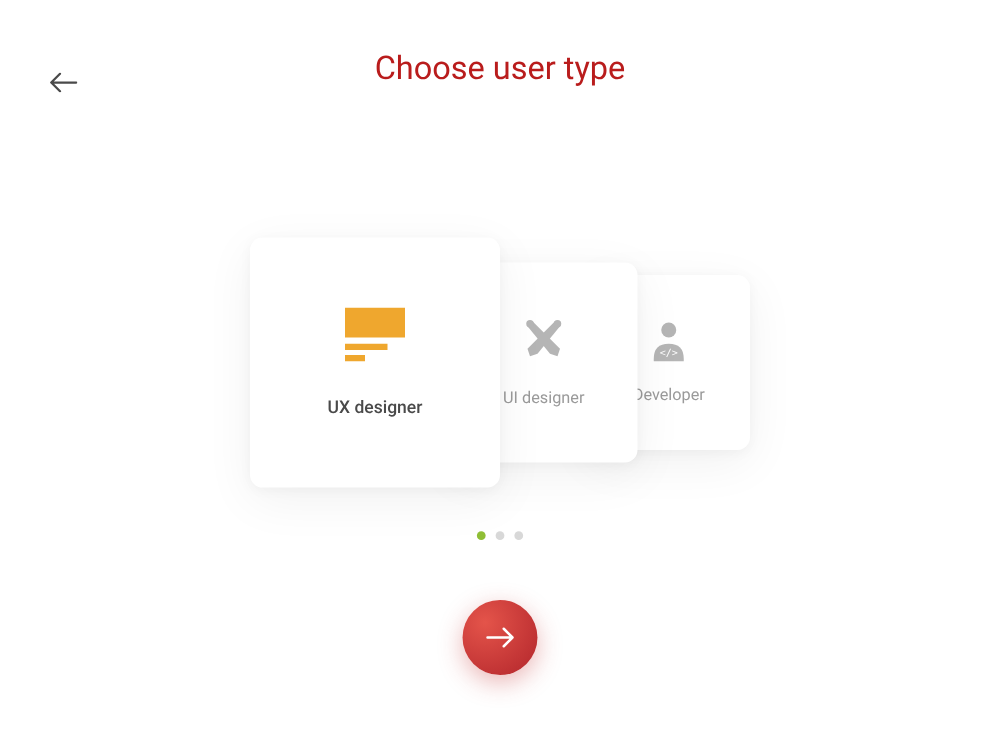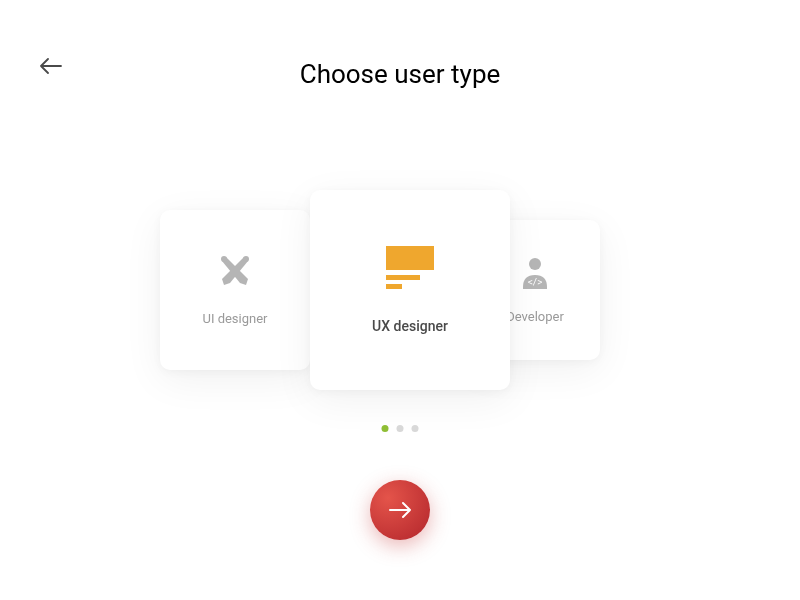--- a/index.html
+++ b/index.html
@@ -16,26 +16,26 @@
       overflow: hidden;
     }
     .back-arrow {
       position: absolute;
       top: 58px;
       left: 40px;
       cursor: pointer;
     }
     .title {
       position: absolute;
-      top: 59px;
+      top: 40px;
       left: 50%;
       transform: translateX(-50%);
       font-size: 26px;
       font-weight: 400;
-      color: #000000;
+      color: #b91c1c;
     }
     .cards-container {
       position: absolute;
       top: 190px;
       left: 50%;
       transform: translateX(-50%);
       display: flex;
       align-items: center;
       justify-content: center;
     }
@@ -124,39 +124,39 @@
 <div class="back-arrow">
   <svg width="22" height="16" viewBox="0 0 22 16">
     <path d="M8 1 L1 8 L8 15 M1 8 L21 8" stroke="#4a4a4a" stroke-width="1.8" fill="none" stroke-linecap="round" stroke-linejoin="round"></path>
   </svg>
 </div>
 
 <h1 class="title">Choose user type</h1>
 
 <div class="cards-container">
 
+  <div class="card card-primary">
+    <svg class="ux-icon" viewBox="0 0 56 44">
+      <rect x="4" y="0" width="48" height="24" fill="#efa72e"></rect>
+      <rect x="4" y="29" width="34" height="5" fill="#efa72e"></rect>
+      <rect x="4" y="38" width="16" height="5" fill="#efa72e"></rect>
+    </svg>
+    <div class="card-label">UX designer</div>
+  </div>
+
   <div class="card card-secondary">
     <svg width="38" height="38" viewBox="0 0 38 38">
       <g fill="#b5b5b5">
         <path d="M6 6 L10 2 L32 24 L30 30 L24 28 Z"></path>
         <path d="M32 6 L28 2 L6 24 L8 30 L14 28 Z"></path>
         <circle cx="8" cy="4" r="3"></circle>
         <circle cx="30" cy="4" r="3"></circle>
       </g>
     </svg>
     <div class="card-label">UI designer</div>
-  </div>
-
-  <div class="card card-primary">
-    <svg class="ux-icon" viewBox="0 0 56 44">
-      <rect x="4" y="0" width="48" height="24" fill="#efa72e"></rect>
-      <rect x="4" y="29" width="34" height="5" fill="#efa72e"></rect>
-      <rect x="4" y="38" width="16" height="5" fill="#efa72e"></rect>
-    </svg>
-    <div class="card-label">UX designer</div>
   </div>
 
   <div class="card card-tertiary">
     <svg width="30" height="34" viewBox="0 0 30 34">
       <g fill="#b5b5b5">
         <circle cx="15" cy="7" r="6"></circle>
         <path d="M3 30 Q3 18 15 18 Q27 18 27 30 L27 32 L3 32 Z"></path>
       </g>
       <text x="15" y="28" font-size="8" fill="#ffffff" text-anchor="middle" font-family="monospace">&lt;/&gt;</text>
     </svg>

